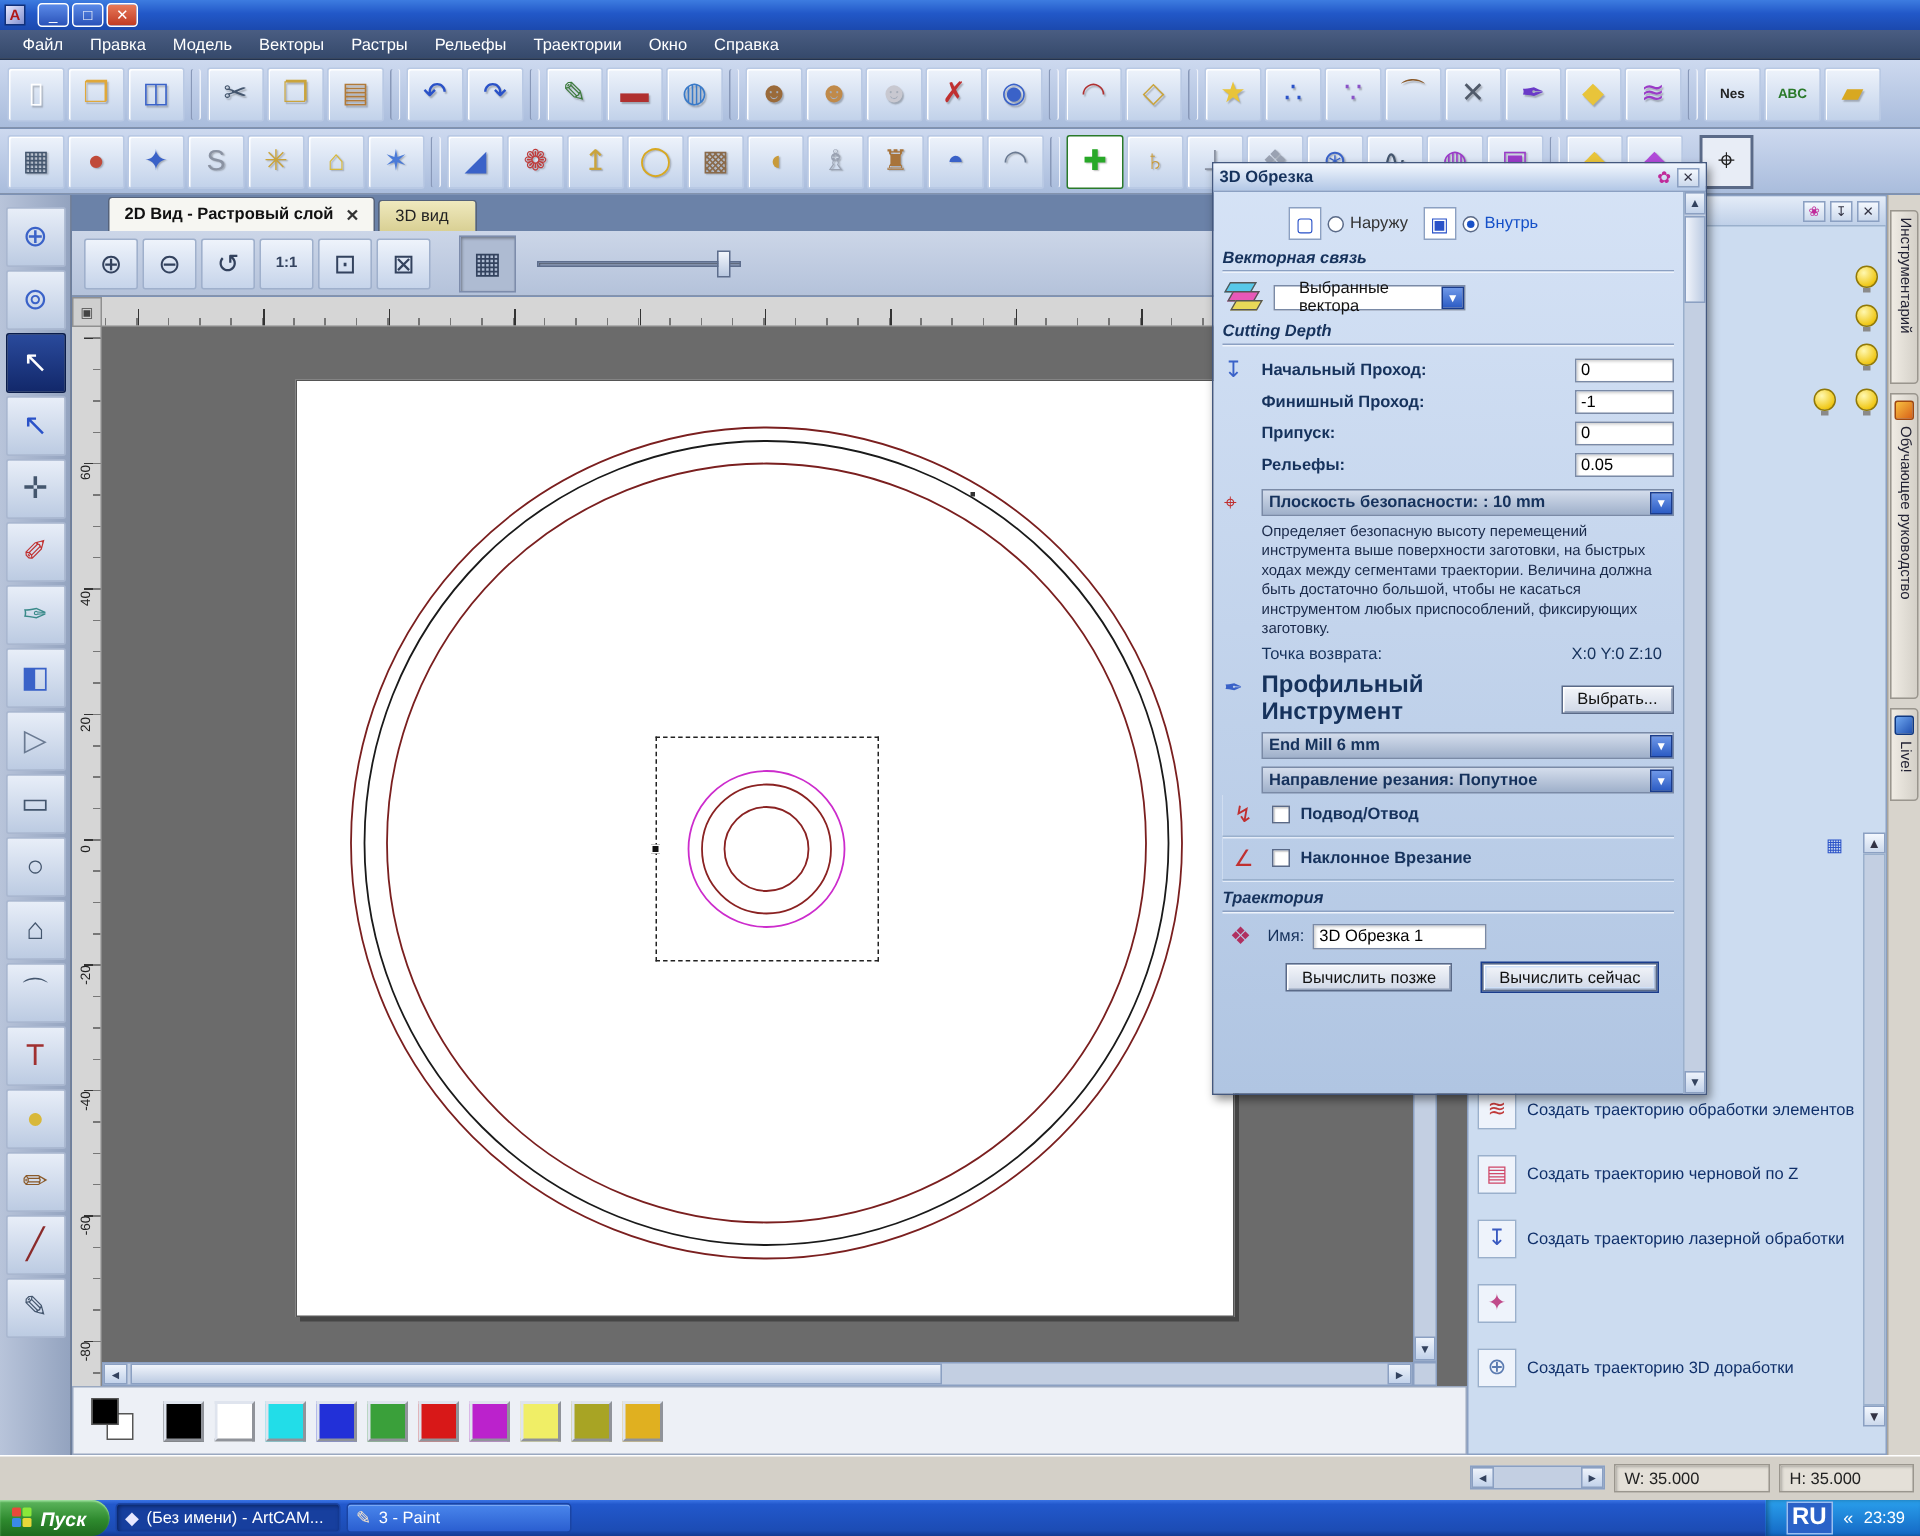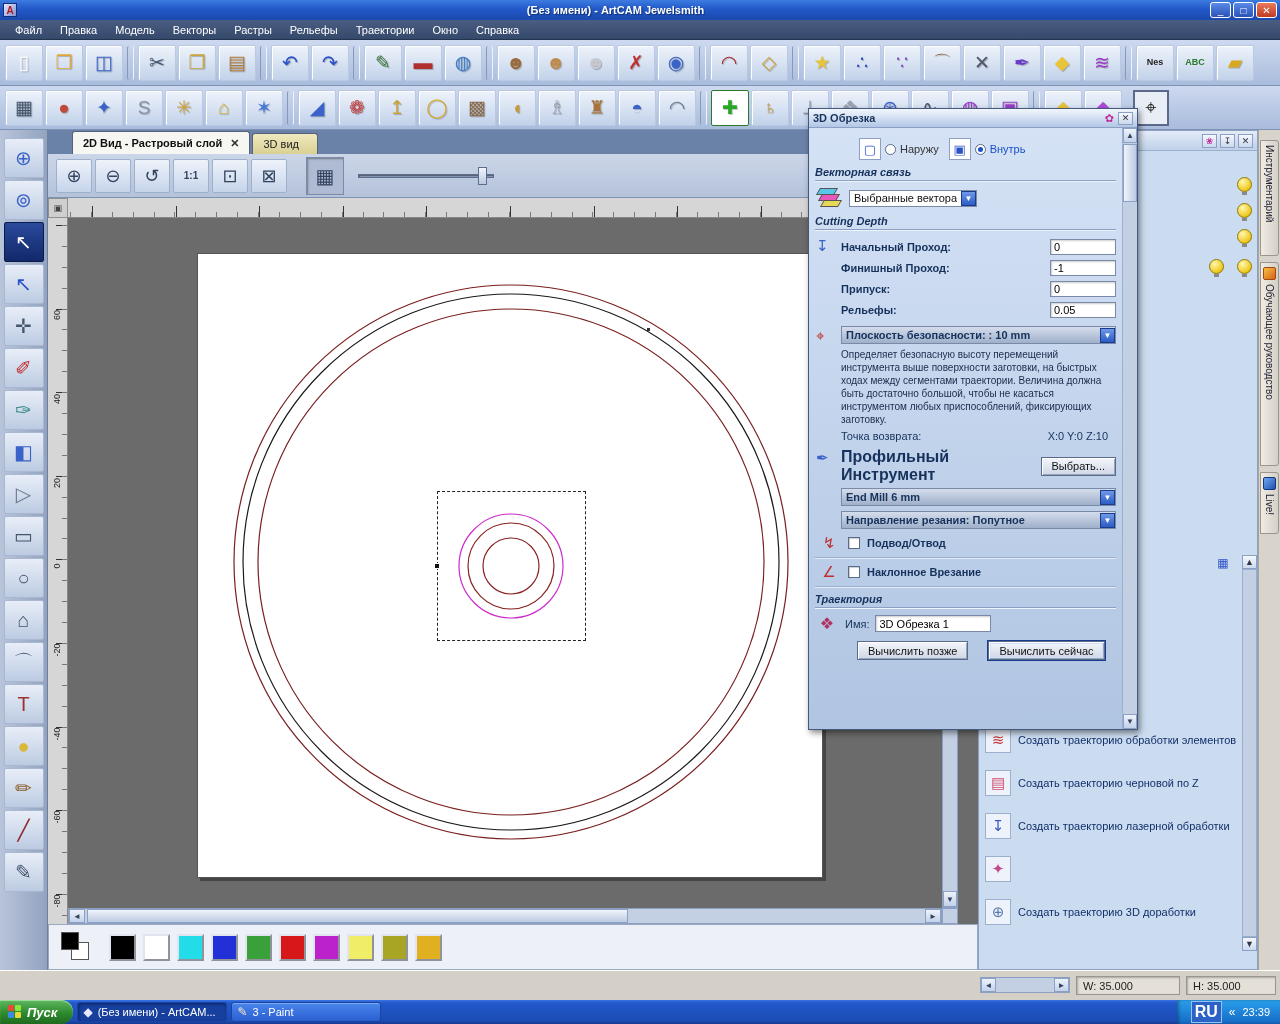--- a/index.html
+++ b/index.html
@@ -187,21 +187,21 @@
   .mode .mlabel{font-size:11px;color:#333;}
   .mode.checked .mlabel{color:#1550c8;}
   .sec-hdr{font-size:11px;font-weight:bold;font-style:italic;color:#16325c;margin-top:6px;}
   .rule{height:2px;border-top:1px solid #8ba0c2;border-bottom:1px solid #eef3fb;margin:2px 0 5px;}
   .combo-row{display:flex;align-items:center;gap:8px;margin:2px 0 4px 2px;}
   .layers-ico{width:24px;height:22px;position:relative;}
   .layers-ico i{position:absolute;width:18px;height:7px;transform:skewX(-30deg);border:1px solid #555;}
   .layers-ico i:nth-child(1){left:1px;top:1px;background:#58c8e8;}
   .layers-ico i:nth-child(2){left:3px;top:7px;background:#e858b8;}
   .layers-ico i:nth-child(3){left:5px;top:13px;background:#e8d858;}
-  .combo{height:17px;background:#fff;border:1px solid #7a8aa6;display:flex;align-items:center;font-size:11px;color:#111;padding-left:4px;width:128px;justify-content:space-between;}
+  .combo{height:17px;background:#fff;border:1px solid #7a8aa6;display:flex;align-items:center;font-size:11px;color:#111;padding-left:16px;width:128px;justify-content:space-between;}
   .drop-btn{width:15px;height:15px;background:linear-gradient(180deg,#6f98e8,#2c5cc4);border:1px solid #1a3c8c;color:#fff;
     font-size:8px;display:flex;align-items:center;justify-content:center;flex:none;}
   .ind{position:relative;padding-left:26px;}
   .ind .row-ico{position:absolute;left:1px;top:1px;font-size:15px;}
   .fld-row{display:flex;align-items:center;justify-content:space-between;height:21px;}
   .fld-row .flabel{font-size:11px;font-weight:bold;color:#16325c;}
   .fld-row input{width:66px;height:16px;border:1px solid #7a8aa6;box-shadow:inset 1px 1px 2px rgba(0,0,0,.2);font-size:11px;
     font-family:"Liberation Sans",sans-serif;padding-left:3px;background:#fff;}
   .drop-hdr{height:18px;display:flex;align-items:center;justify-content:space-between;padding-left:4px;
     background:linear-gradient(180deg,#d4ddec,#9fb0ca);border:1px solid #7a8aa6;font-size:11px;font-weight:bold;color:#16325c;}
@@ -227,21 +227,20 @@
 
   .glyph{line-height:1;}
 </style>
 </head>
 <body>
 
 <div class="screen">
 
   <div class="titlebar">
     <span class="app-ico">A</span>
-    <span class="ttl">(Без имени) - ArtCAM Jewelsmith</span>
     <span class="wbtn">_</span>
     <span class="wbtn">□</span>
     <span class="wbtn close">✕</span>
   </div>
 
   <div class="menubar">
 
       <span class="menu-item">Файл</span>
 
       <span class="menu-item">Правка</span>

